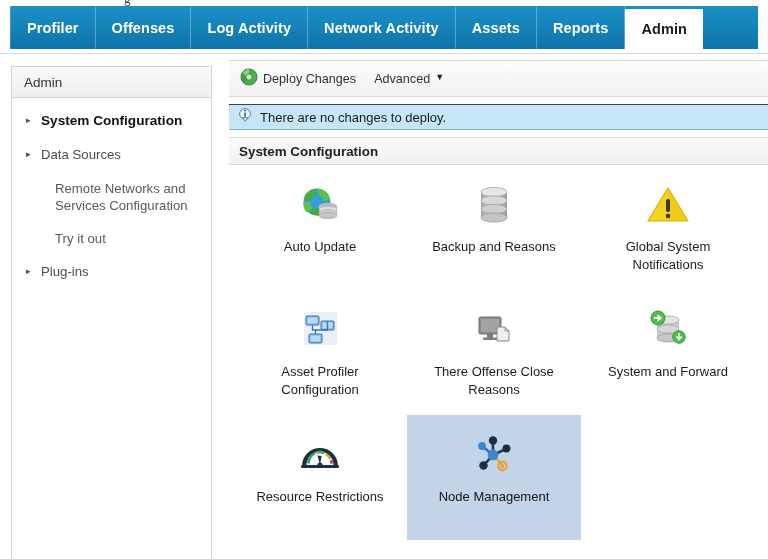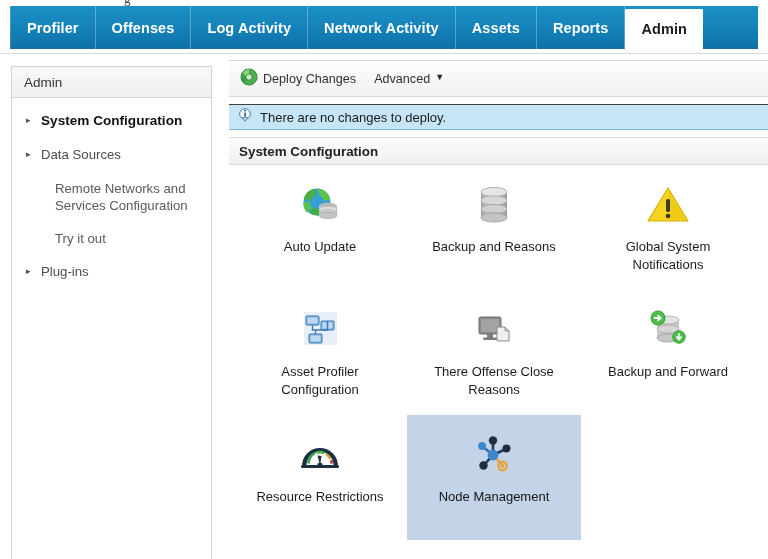--- a/index.html
+++ b/index.html
@@ -367,21 +367,21 @@
             <rect x="12" y="12" width="22" height="18" fill="#cacaca"></rect>
             <ellipse cx="23" cy="12" rx="11" ry="4" fill="#e4e4e4" stroke="#a8a8a8" stroke-width=".8"></ellipse>
             <ellipse cx="23" cy="21" rx="11" ry="4" fill="#d6d6d6" stroke="#a8a8a8" stroke-width=".8"></ellipse>
             <ellipse cx="23" cy="30" rx="11" ry="4" fill="#c7c7c7" stroke="#9e9e9e" stroke-width=".8"></ellipse>
             <circle cx="13" cy="10" r="7" fill="#4ec04a" stroke="#2f9c2c" stroke-width="1"></circle>
             <path d="M9.5 10 L15 10 M13 7.6 L15.8 10 L13 12.4" fill="none" stroke="#fff" stroke-width="1.8" stroke-linecap="round" stroke-linejoin="round"></path>
             <circle cx="34" cy="29" r="6.2" fill="#4ec04a" stroke="#2f9c2c" stroke-width="1"></circle>
             <path d="M34 25.8 L34 31 M31.9 29 L34 31.6 L36.1 29" fill="none" stroke="#fff" stroke-width="1.7" stroke-linecap="round" stroke-linejoin="round"></path>
           </svg>
         </div>
-        <div class="tile-label">Backup and Forward</div>
+        <div class="tile-label">System and Forward</div>
       </div>
 
       <div class="tile row3">
         <div class="tile-icon">
           <svg width="46" height="34" viewBox="0 0 46 34">
             <path d="M5 28 A18 18 0 0 1 41 28 Z" fill="#1b2f45"></path>
             <path d="M9.5 27.2 A13.5 13.5 0 0 1 36.5 27.2 Z" fill="#ffffff"></path>
             <path d="M11.5 25.5 A11.5 11.5 0 0 1 18 15.2" fill="none" stroke="#38a24a" stroke-width="2.6"></path>
             <path d="M19.3 14.6 A11.5 11.5 0 0 1 27.5 15.3" fill="none" stroke="#49b54f" stroke-width="2.6"></path>
             <path d="M28.8 16 A11.5 11.5 0 0 1 33.4 21" fill="none" stroke="#e0a72e" stroke-width="2.6"></path>

